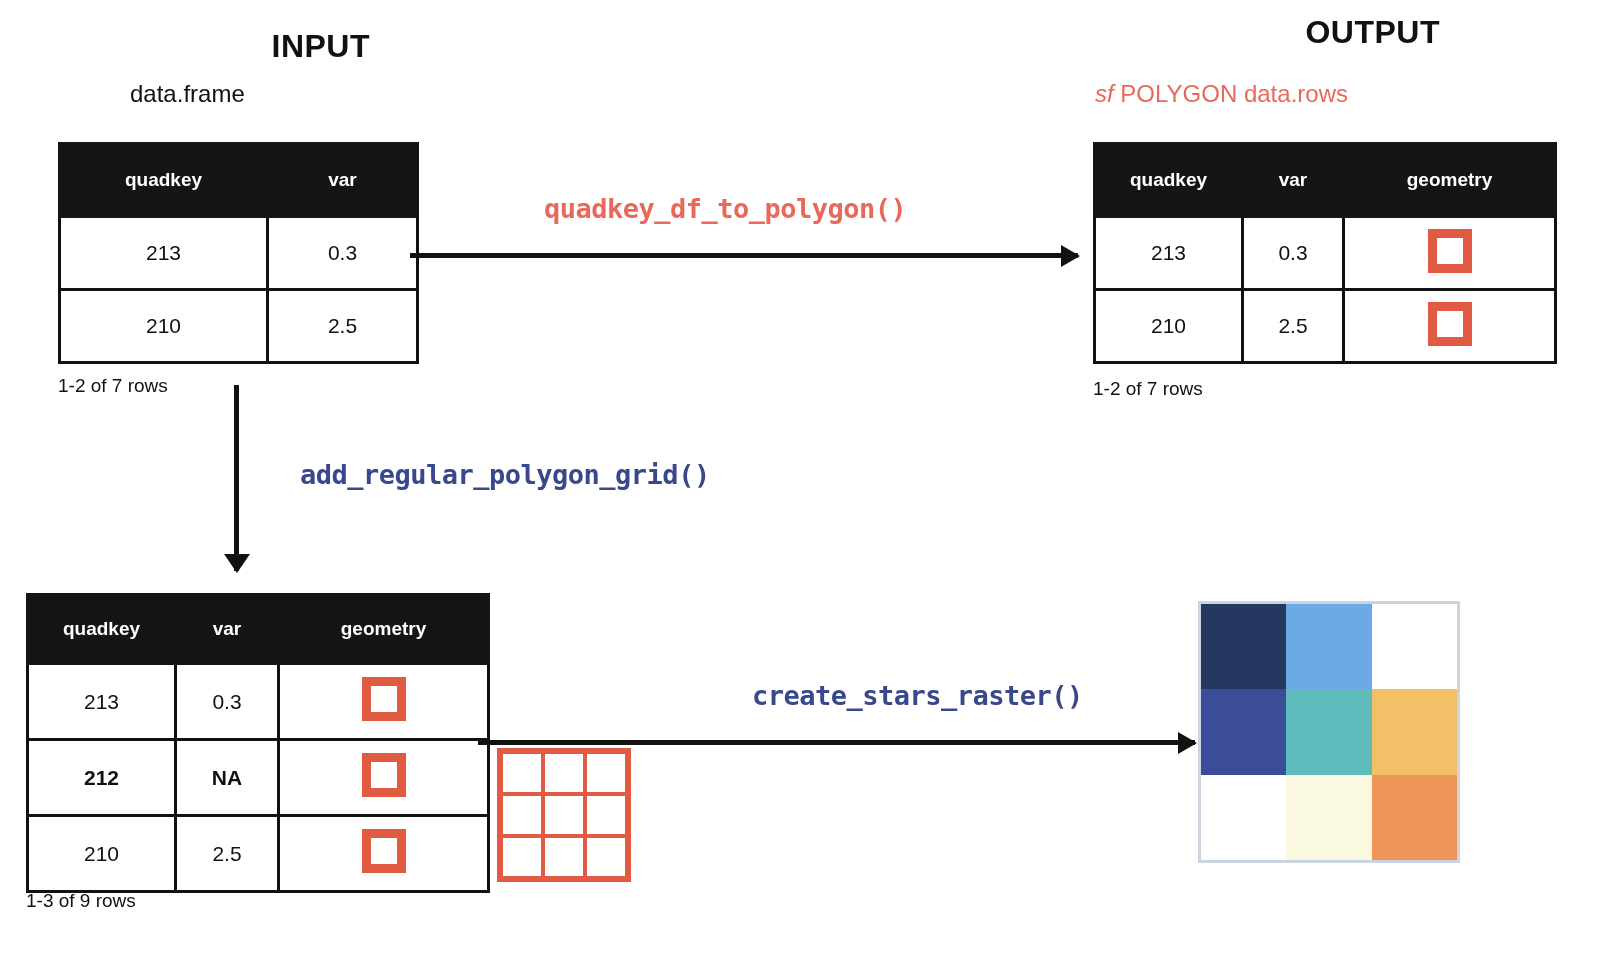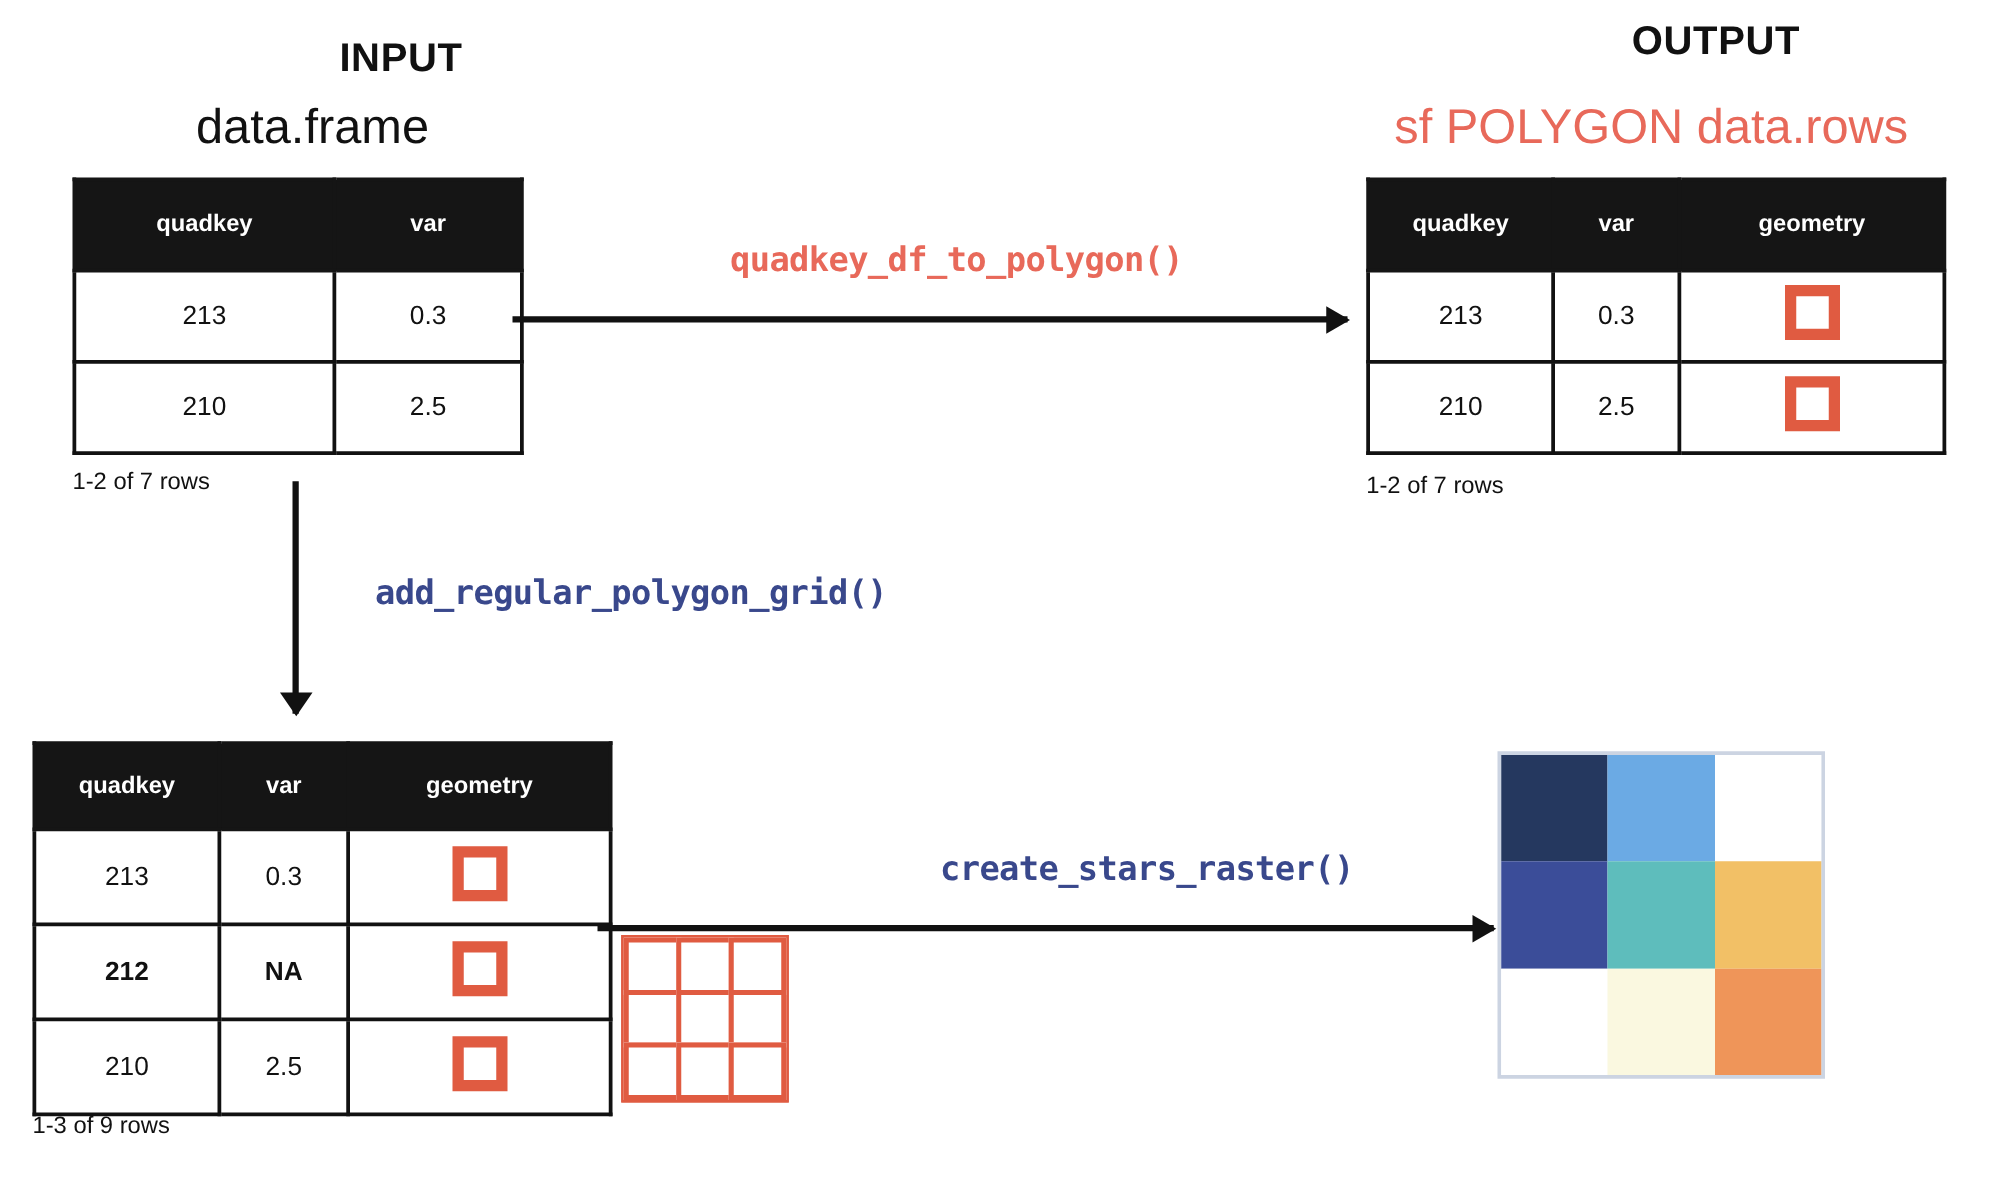--- a/index.html
+++ b/index.html
@@ -24,28 +24,27 @@
     position: absolute;
     font-weight: bold;
     font-size: 32px;
     letter-spacing: 0.5px;
     color: #111111;
     white-space: nowrap;
     text-align: right;
   }
   .subheading {
     position: absolute;
-    font-size: 39px;
-    color: #111111;
-    white-space: nowrap;
-    text-align: center;
+    font-size: 24px;
+    color: #111111;
+    white-space: nowrap;
   }
   .subheading.red { color: #E8695A; }
   .subheading.navy { color: #39488C; }
-  .ital { }
+  .ital { font-style: italic; }
 
   
   .tbl {
     position: absolute;
     border-collapse: collapse;
     border: 3px solid #111111;
     background: #ffffff;
     table-layout: fixed;
   }
   .tbl th {
@@ -88,21 +87,21 @@
 
   
   .codelabel {
     position: absolute;
     font-family: "DejaVu Sans Mono", monospace;
     font-weight: bold;
     font-size: 27px;
     white-space: nowrap;
     letter-spacing: -0.5px;
   }
-  .codelabel.red { color: #E8695A; margin-left: 40px; }
+  .codelabel.red { color: #E8695A; }
   .codelabel.navy { color: #39488C; }
 
   
   .arrow-h {
     position: absolute;
     height: 5px;
     background: #111111;
   }
   .arrow-h::after {
     content: "";

